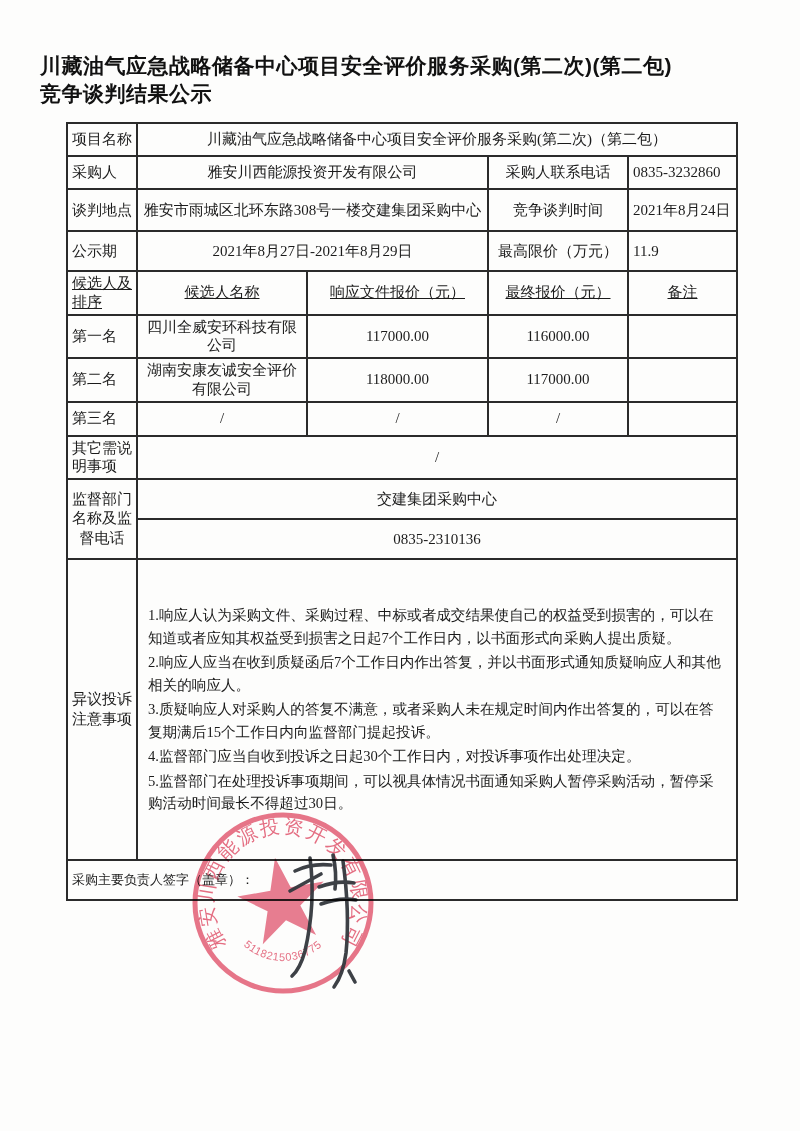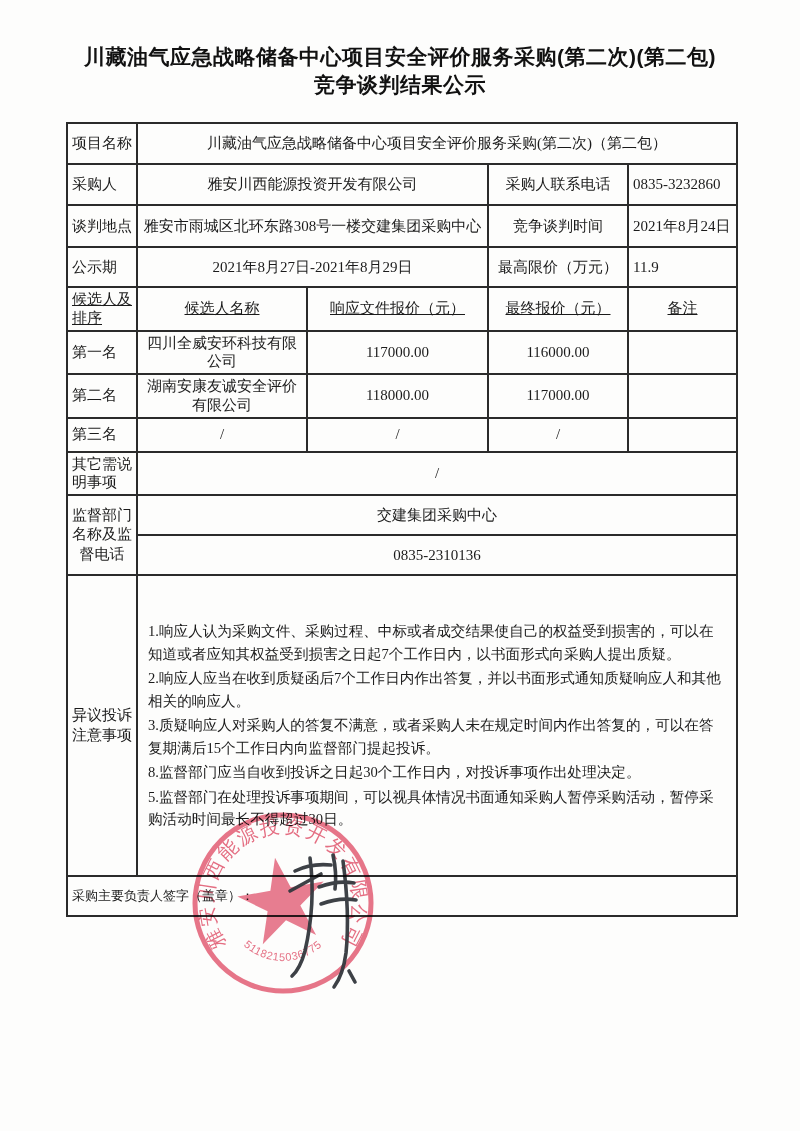--- a/index.html
+++ b/index.html
@@ -7,22 +7,21 @@
     position:relative;
     width:800px;height:1131px;
     margin:0 auto;
     background:#fdfdfc;
     overflow:hidden;
     font-family:"Liberation Serif","DejaVu Serif",serif;
     color:#1b1b1b;
   }
   .doc-title{
     position:absolute;
-    left:40px;top:43px;width:720px;
-    text-align:center;
+    left:40px;top:52px;width:720px;
     font-family:"Liberation Sans","DejaVu Sans",sans-serif;
     font-weight:bold;
     font-size:21px;
     line-height:28px;
     color:#111;
     letter-spacing:0.5px;
   }
   table.main{
     position:absolute;
     left:66px;top:122px;
@@ -35,21 +34,21 @@
     border:2px solid #2b2b2b;
     padding:2px 4px;
     vertical-align:middle;
     overflow:hidden;
   }
   td.lbl{ text-align:left; padding-left:4px; line-height:1.25; }
   td.val{ text-align:center; padding-left:7px; }
   td.lbl2{ text-align:center; }
   td.val2{ text-align:left; }
   td.ctr{ text-align:center; }
-  tr.h43{height:41px;margin-top:44px;} tr.h42{height:42px;} tr.h40{height:40px;}
+  tr.h43{height:33px;margin-top:44px;} tr.h42{height:42px;} tr.h40{height:40px;}
   tr.h37{height:37px;text-decoration:underline;} tr.h44{height:28px;margin-top:16px;} tr.h34{height:34px;}
   tr.hbig{height:301px;}
   td.objection-label{ text-align:right; line-height:1.3; }
   .objection-text{
     font-size:14.6px;
     line-height:1.54;
     text-align:left;
     padding:2px 6px 2px 4px;
   }
   .objection-text div{ margin:2px; }
@@ -143,21 +142,21 @@
       <tr class="h40">
         <td class="ctr" colspan="4">0835-2310136</td>
       </tr>
       <tr class="hbig">
         <td class="lbl objection-label">异议投诉注意事项</td>
         <td colspan="4">
           <div class="objection-text">
             <div>1.响应人认为采购文件、采购过程、中标或者成交结果使自己的权益受到损害的，可以在知道或者应知其权益受到损害之日起7个工作日内，以书面形式向采购人提出质疑。</div>
             <div>2.响应人应当在收到质疑函后7个工作日内作出答复，并以书面形式通知质疑响应人和其他相关的响应人。</div>
             <div>3.质疑响应人对采购人的答复不满意，或者采购人未在规定时间内作出答复的，可以在答复期满后15个工作日内向监督部门提起投诉。</div>
-            <div>8.监督部门应当自收到投诉之日起30个工作日内，对投诉事项作出处理决定。</div>
+            <div>4.监督部门应当自收到投诉之日起30个工作日内，对投诉事项作出处理决定。</div>
             <div>5.监督部门在处理投诉事项期间，可以视具体情况书面通知采购人暂停采购活动，暂停采购活动时间最长不得超过30日。</div>
           </div>
         </td>
       </tr>
       <tr class="h40">
         <td class="sign-row" colspan="5">采购主要负责人签字（盖章）：</td>
       </tr>
     </tbody>
   </table>
 

